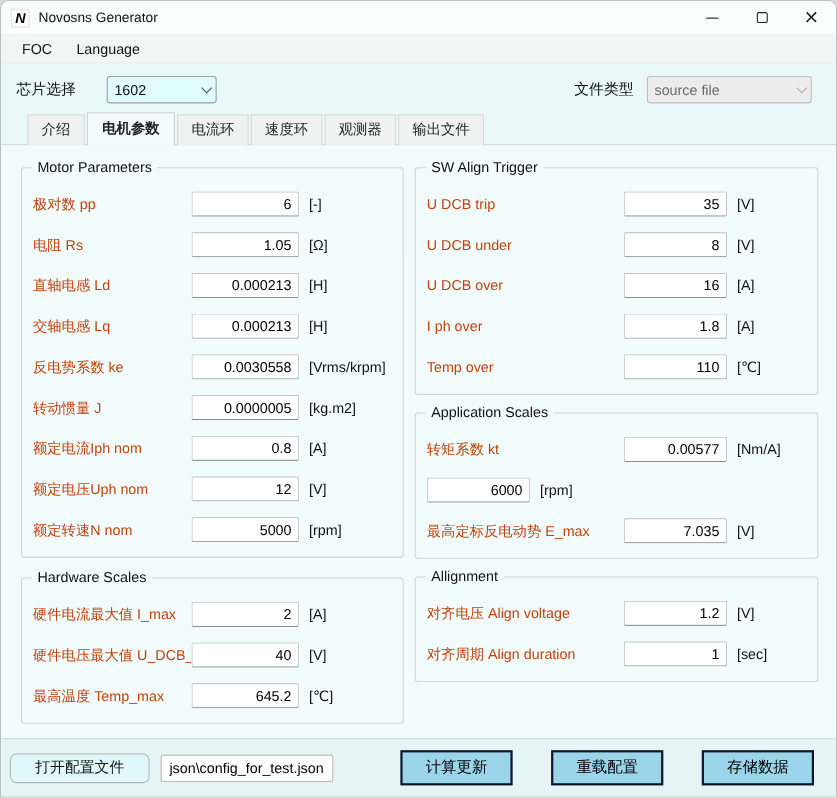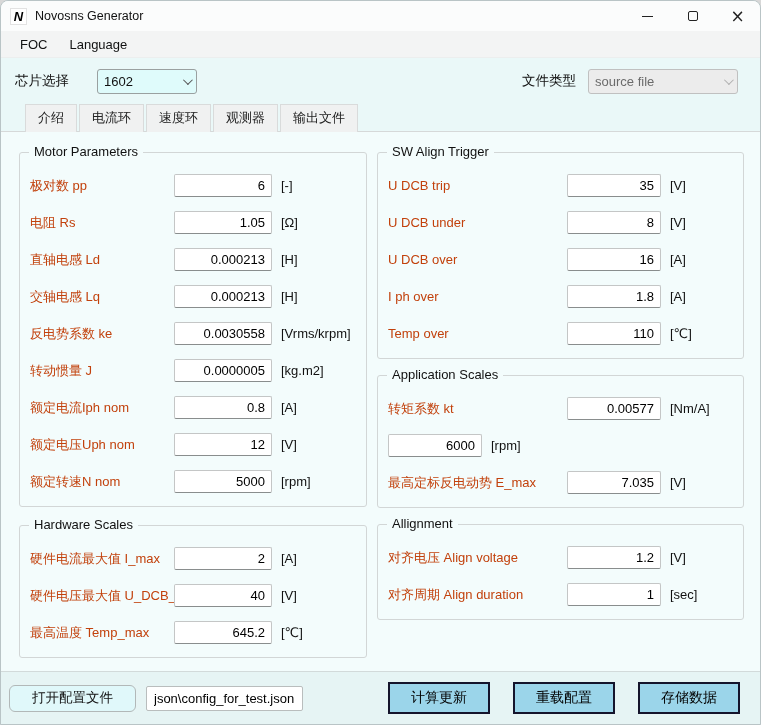--- a/index.html
+++ b/index.html
@@ -103,21 +103,21 @@
     width: 127px; height: 27px; background: #e0f8fa; border: 1px solid #b2b8b8;
     border-radius: 6px; font-family: inherit; font-size: 13.5px; color: #111;
   }
   .path-input {
     width: 157px; height: 25px; margin-left: 10px; background: #fff;
     border: 1px solid #b9bdbd; border-radius: 2px; font-family: inherit;
     font-size: 13px; padding: 0 7px; color: #000; outline: none;
   }
   .action-btn {
     width: 102px; height: 32px; background: #9bd5ea; border: 2px solid #14142c;
-    font-family: inherit; font-size: 14px; color: #000; margin-left: 23px;
+    font-family: inherit; font-size: 14px; color: #000; margin-left: 35px;
   }
   .action-btn:first-of-type { margin-left: 16px; }
   .actions { margin-left: auto; display: flex; align-items: center; }
 </style>
 </head>
 <body>
 
 <div class="window">
 
   <div class="titlebar">
@@ -150,20 +150,21 @@
     <div class="spacer"></div>
     <span class="toolbar-label">文件类型</span>
     <div class="combo disabled">
       <span>source file</span>
       <span class="chev"></span>
     </div>
   </div>
 
   <div class="tabstrip">
     <div class="tab">介绍</div>
+    <div class="tab active">电机参数</div>
     <div class="tab">电流环</div>
     <div class="tab">速度环</div>
     <div class="tab">观测器</div>
     <div class="tab">输出文件</div>
   </div>
 
   <div class="page">
     <div class="col-left">
       <div class="group" style="margin-bottom:18px;">
         <span class="group-title">Motor Parameters</span>

